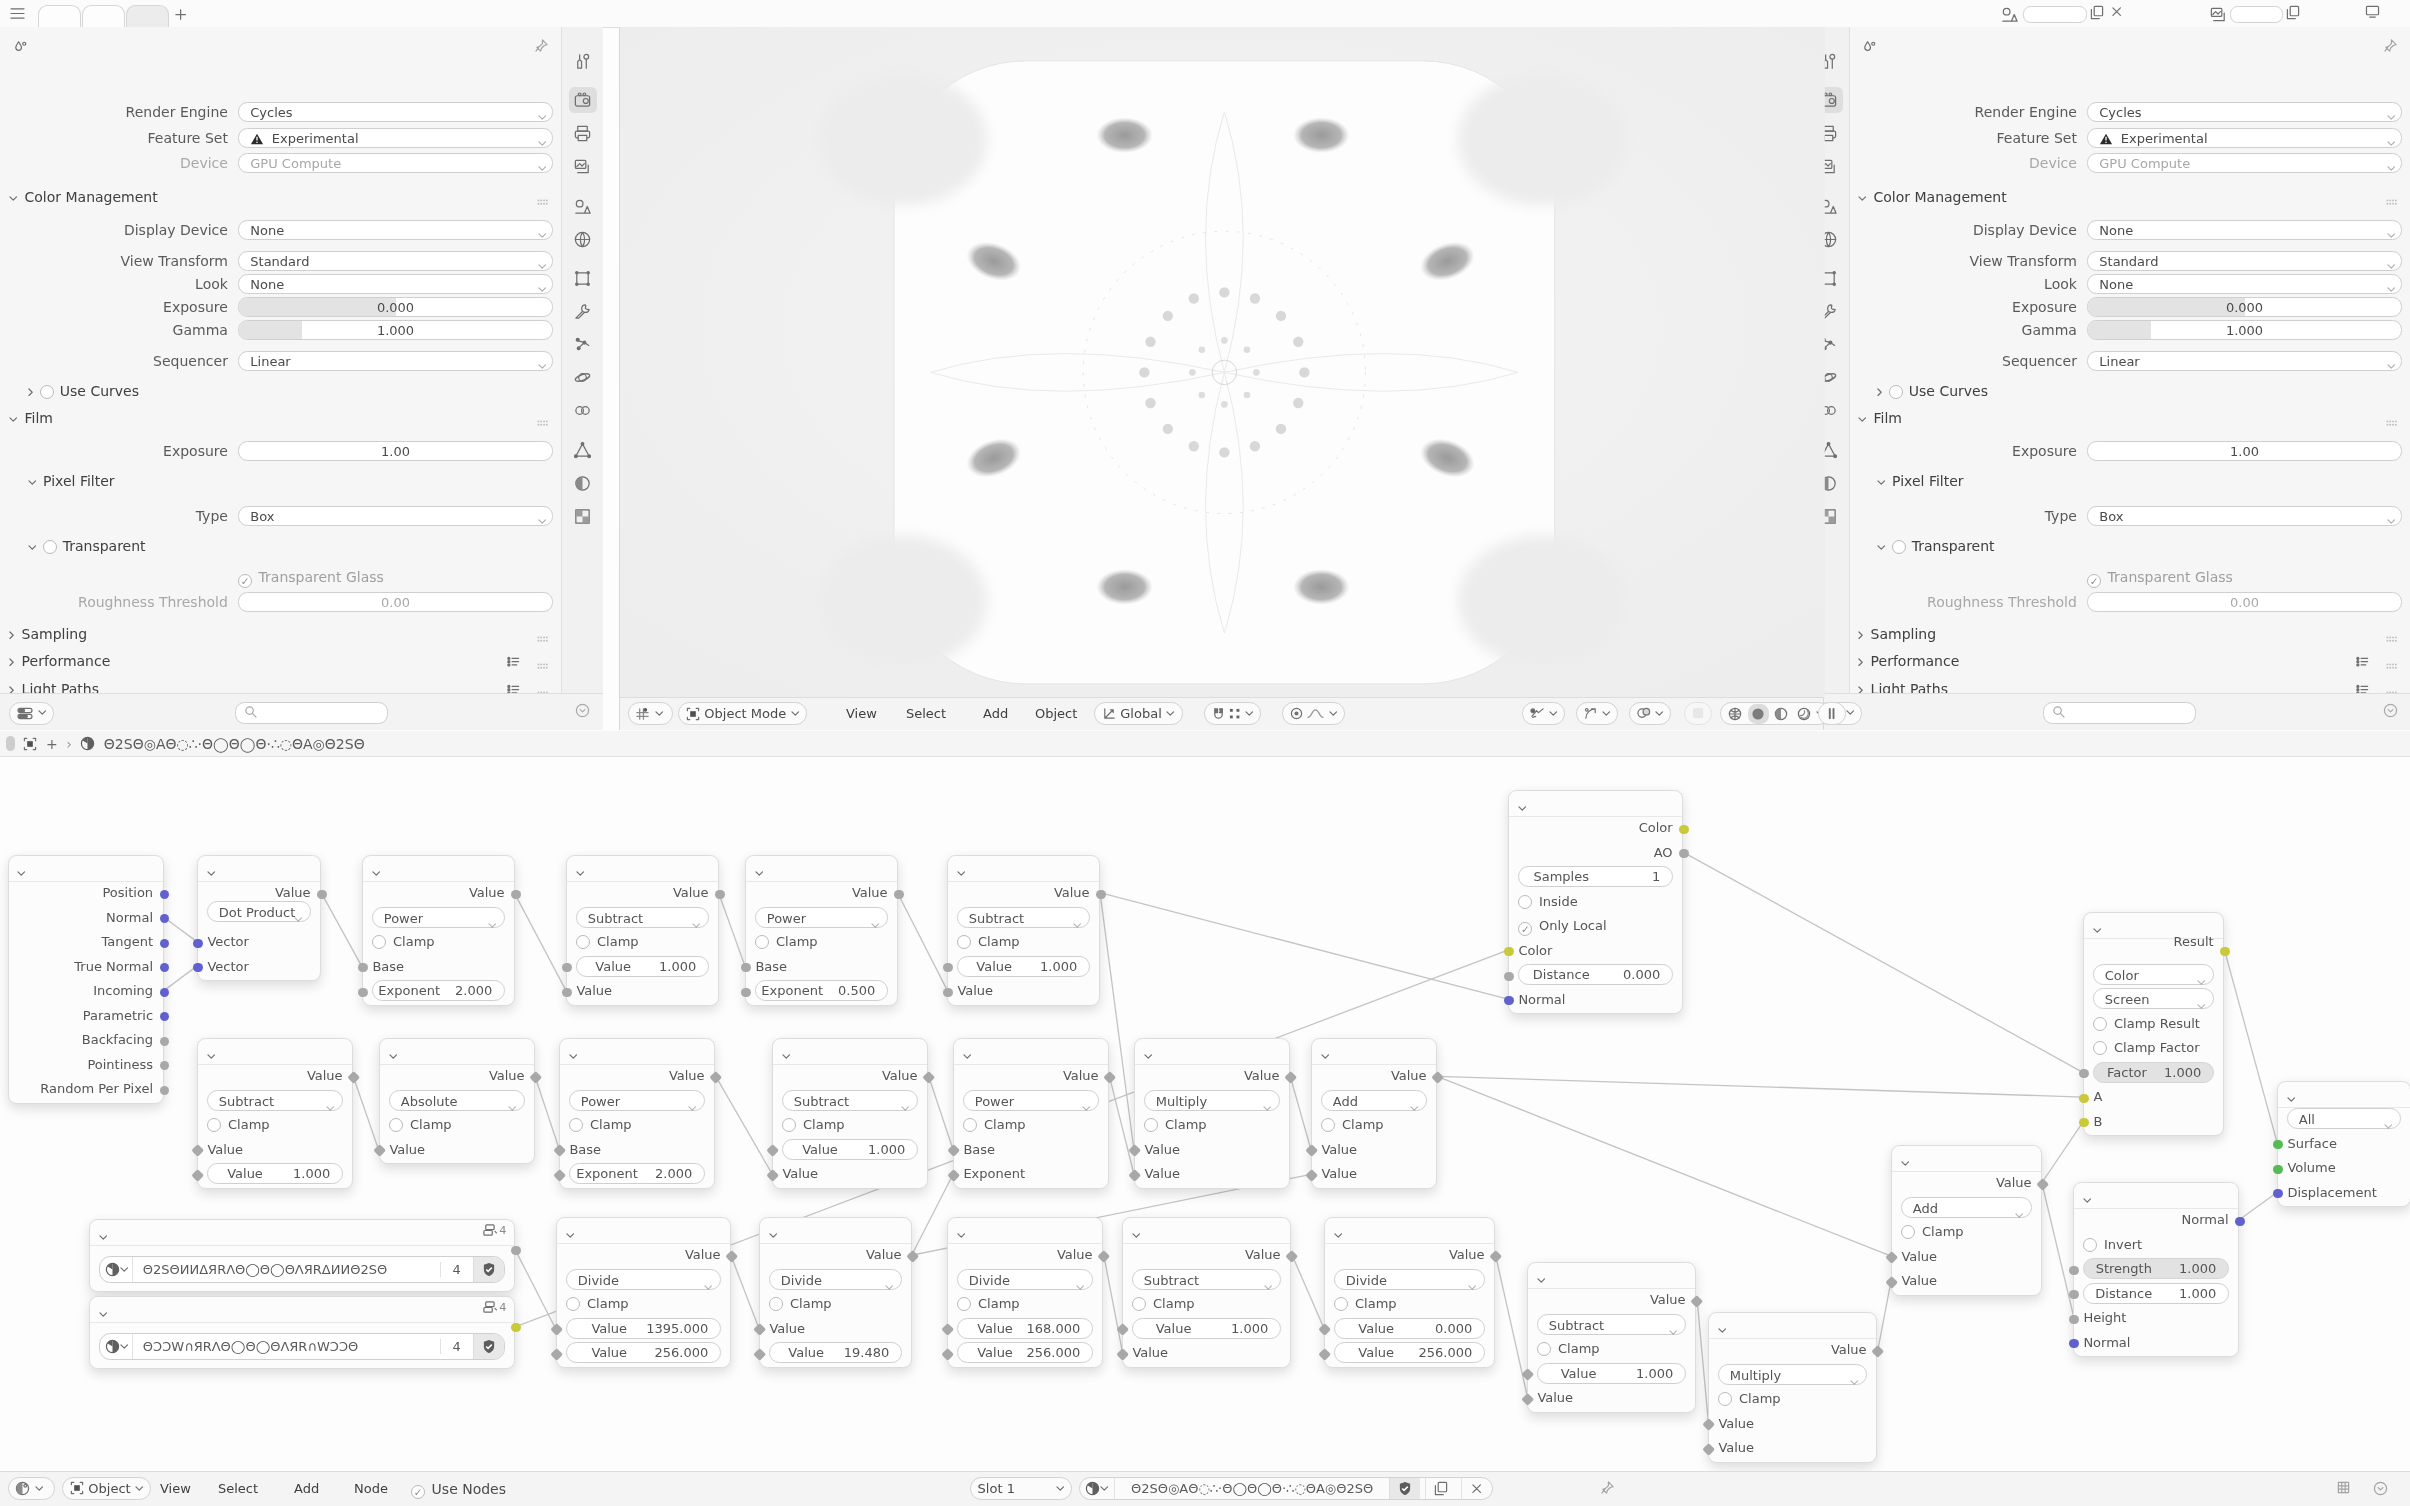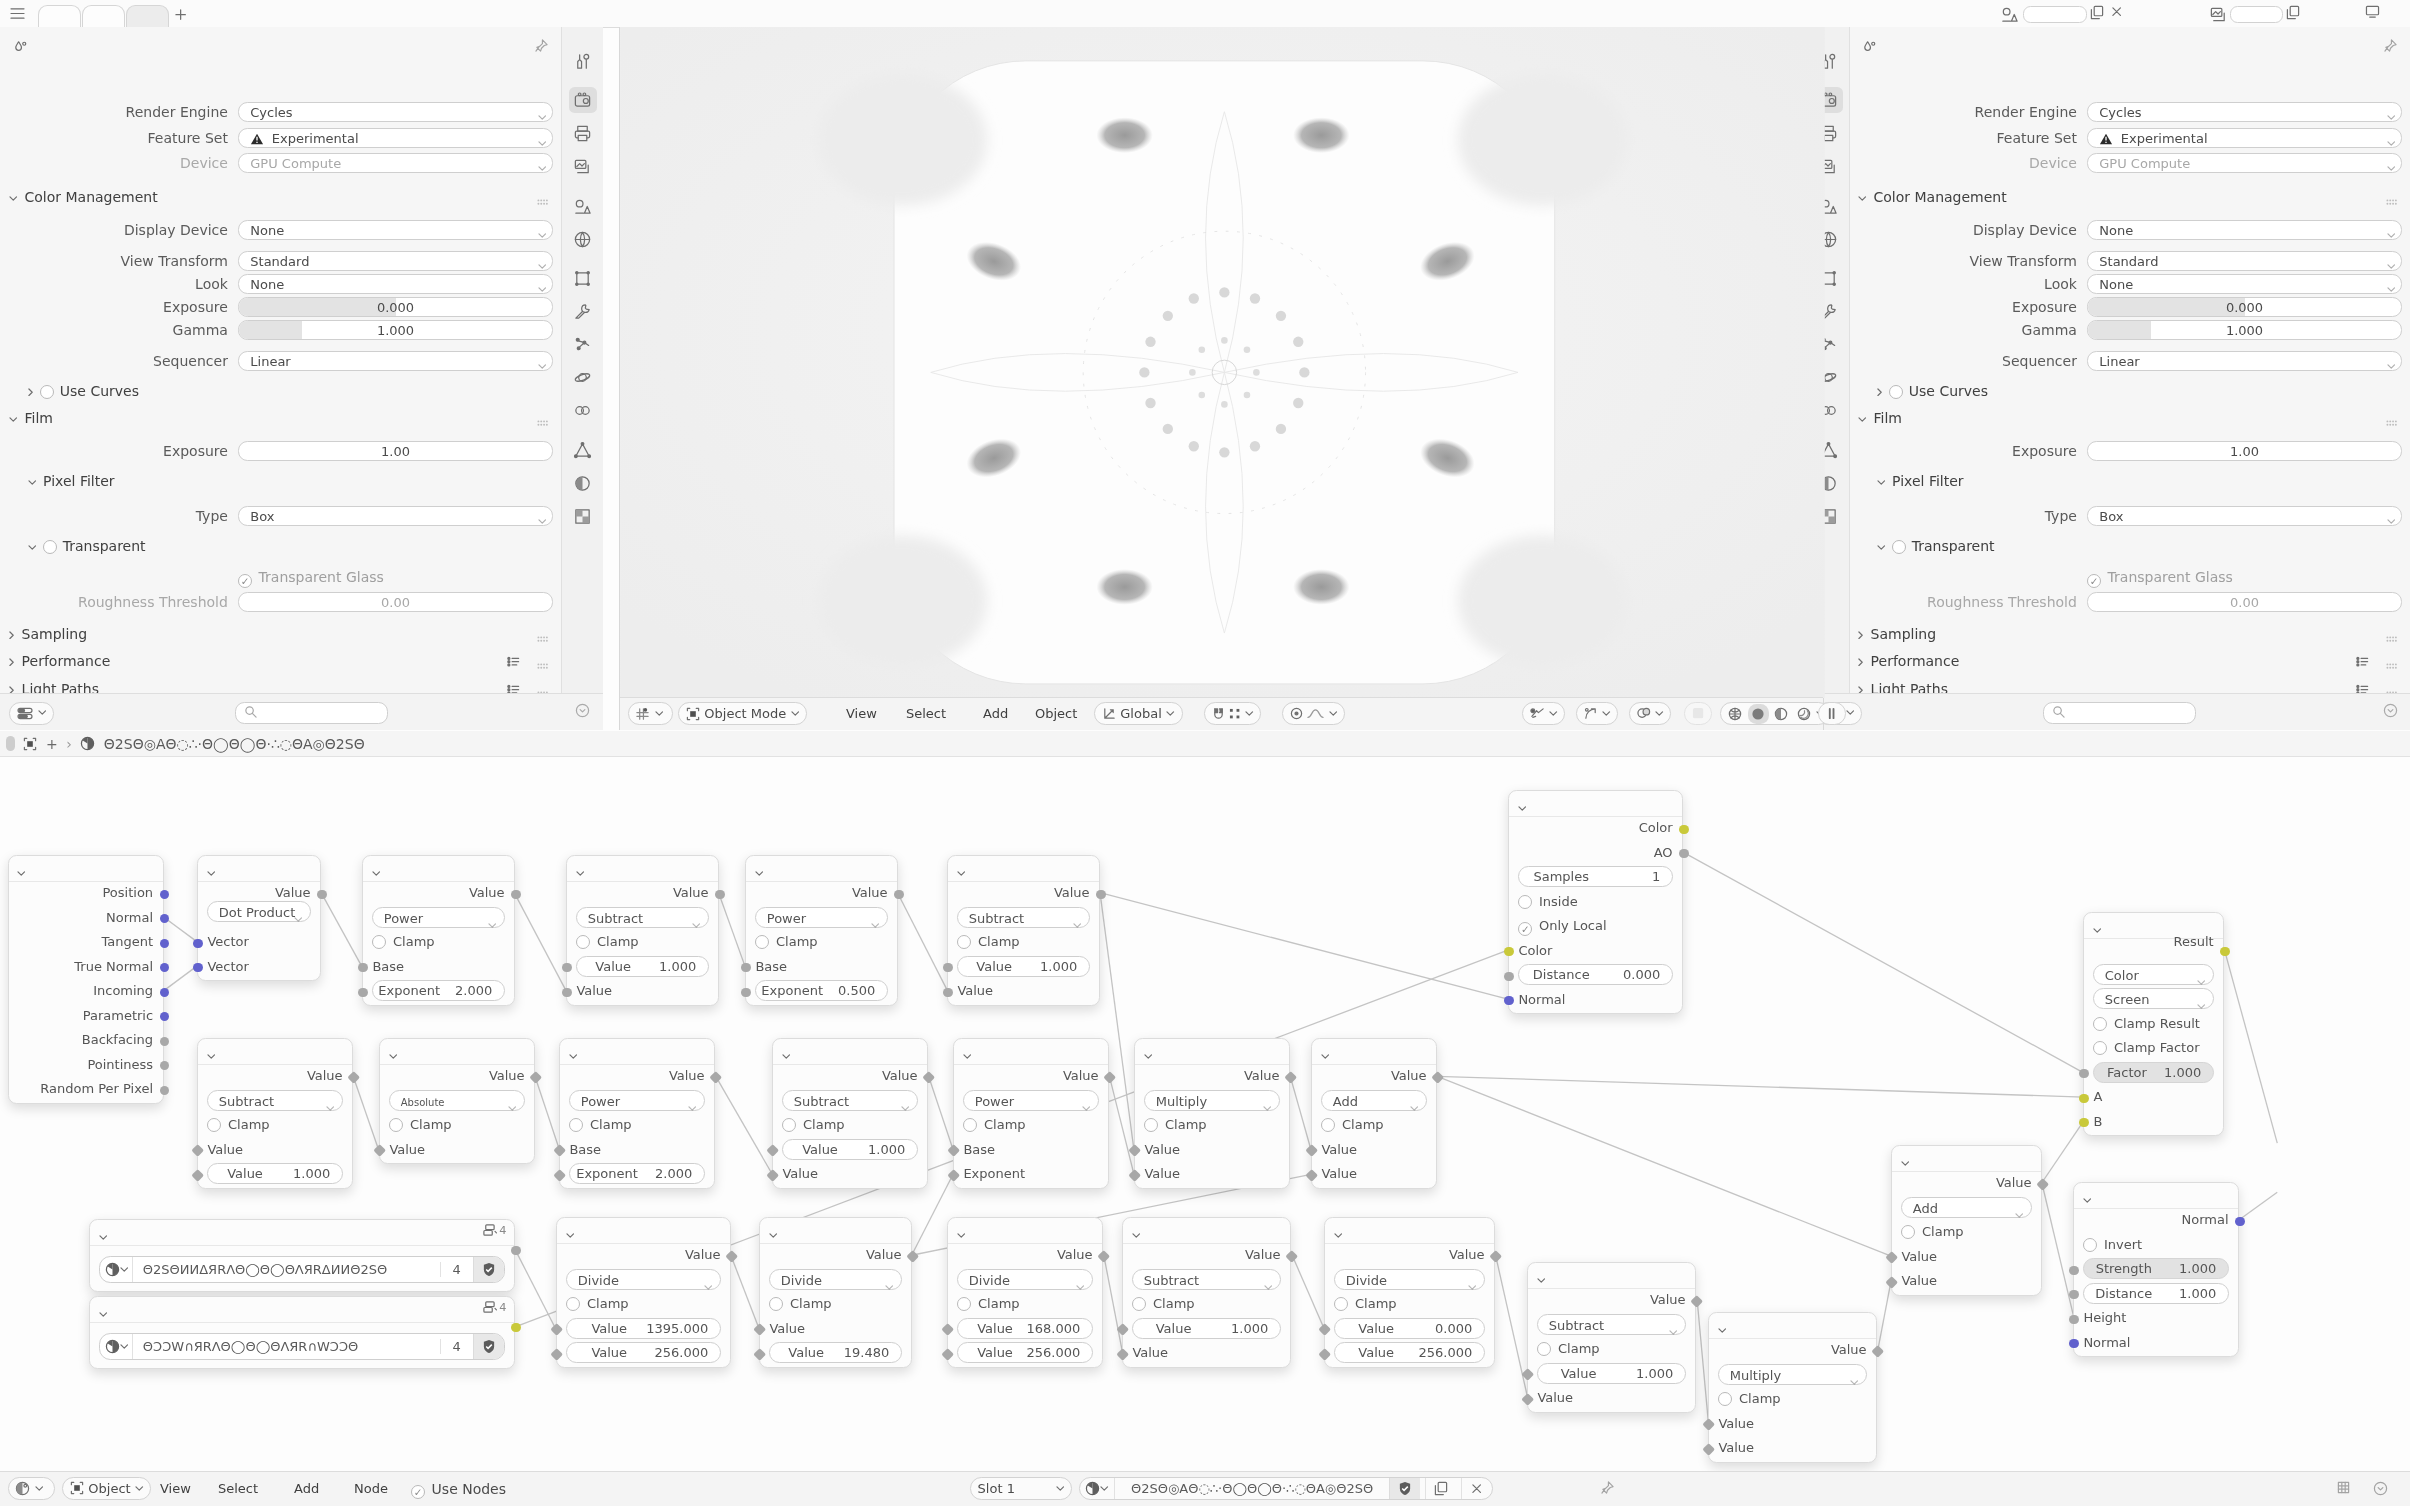--- a/index.html
+++ b/index.html
@@ -1318,21 +1318,21 @@
           <div class="sock d" style="left: 0px; top: 136px; background: rgb(168, 168, 168);"></div>
         </div>
         <div class="node" style="left: 379px; top: 282px; width: 156px; height: 126px;">
           <div class="nhead">
             <span style="position: absolute; left: 8.5px; top: 8.5px;"><svg width="8.5" height="5.6" viewBox="0 0 9 6" fill="none" stroke="#6f6f6f" stroke-width="1.3" stroke-linecap="round" stroke-linejoin="round">
                 <path d="M1 1l3.5 3.5L8 1"></path>
               </svg></span>
           </div>
           <div class="nrow nout" style="top: 26px;">Value</div>
           <div class="sock d" style="left: 156px; top: 38px; background: rgb(168, 168, 168);"></div>
-          <div class="ndd" style="top: 51px;"><span style="font-size: 10px; color: rgb(85, 85, 85);">Absolute</span><span style="position: absolute; right: 7.5px; top: 6.6px; opacity: 0.5;"><svg width="8.5" height="5.6" viewBox="0 0 9 6" fill="none" stroke="#6f6f6f" stroke-width="1.3" stroke-linecap="round" stroke-linejoin="round">
+          <div class="ndd" style="top: 51px;"><span style="font-size: 13px; color: rgb(85, 85, 85);">Absolute</span><span style="position: absolute; right: 7.5px; top: 6.6px; opacity: 0.5;"><svg width="8.5" height="5.6" viewBox="0 0 9 6" fill="none" stroke="#6f6f6f" stroke-width="1.3" stroke-linecap="round" stroke-linejoin="round">
                 <path d="M1 1l3.5 3.5L8 1"></path>
               </svg></span></div>
           <div class="nrow" style="top: 75px;"><span class="cb" style="margin-right: 6.6px;"></span><span>Clamp</span></div>
           <div class="nrow" style="top: 100px;">Value</div>
           <div class="sock d" style="left: 0px; top: 111px; background: rgb(168, 168, 168);"></div>
         </div>
         <div class="node" style="left: 559px; top: 282px; width: 156px; height: 151px;">
           <div class="nhead">
             <span style="position: absolute; left: 8.5px; top: 8.5px;"><svg width="8.5" height="5.6" viewBox="0 0 9 6" fill="none" stroke="#6f6f6f" stroke-width="1.3" stroke-linecap="round" stroke-linejoin="round">
                 <path d="M1 1l3.5 3.5L8 1"></path>
@@ -1743,20 +1743,36 @@
           <div class="nfield" style="top: 100px;">
             <span class="fl">Distance</span>
             <span class="fv">1.000</span>
           </div>
           <div class="sock" style="left: 0px; top: 111px; background: rgb(168, 168, 168);"></div>
           <div class="nrow" style="top: 124px;">Height</div>
           <div class="sock" style="left: 0px; top: 136px; background: rgb(168, 168, 168);"></div>
           <div class="nrow" style="top: 149px;">Normal</div>
           <div class="sock" style="left: 0px; top: 160px; background: rgb(97, 97, 205);"></div>
         </div>
+        <div class="node" style="left: 2277px; top: 325px; width: 134px; height: 126px;">
+          <div class="nhead">
+            <span style="position: absolute; left: 8.5px; top: 8.5px;"><svg width="8.5" height="5.6" viewBox="0 0 9 6" fill="none" stroke="#6f6f6f" stroke-width="1.3" stroke-linecap="round" stroke-linejoin="round">
+                <path d="M1 1l3.5 3.5L8 1"></path>
+              </svg></span>
+          </div>
+          <div class="ndd" style="top: 26px;"><span style="font-size: 13px; color: rgb(85, 85, 85);">All</span><span style="position: absolute; right: 7.5px; top: 6.6px; opacity: 0.5;"><svg width="8.5" height="5.6" viewBox="0 0 9 6" fill="none" stroke="#6f6f6f" stroke-width="1.3" stroke-linecap="round" stroke-linejoin="round">
+                <path d="M1 1l3.5 3.5L8 1"></path>
+              </svg></span></div>
+          <div class="nrow" style="top: 51px;">Surface</div>
+          <div class="sock" style="left: 0px; top: 62px; background: rgb(85, 187, 85);"></div>
+          <div class="nrow" style="top: 75px;">Volume</div>
+          <div class="sock" style="left: 0px; top: 87px; background: rgb(85, 187, 85);"></div>
+          <div class="nrow" style="top: 100px;">Displacement</div>
+          <div class="sock" style="left: 0px; top: 111px; background: rgb(97, 97, 205);"></div>
+        </div>
       </div>
       <div id="nefoot">
         <div class="vpill" style="left: 7.5px; width: 47px; top: 4.7px;">
           <span class="iconbtn">
             <svg width="15" height="15" viewBox="0 0 16 16" fill="none" stroke="#6f6f6f" stroke-width="1.3" stroke-linecap="round" stroke-linejoin="round">
               <circle cx="8" cy="8" r="6.5"></circle>
               <path d="M8 1.5a6.5 6.5 0 0 0 0 13z" fill="#8b8b8b" stroke="none"></path>
               <circle cx="11" cy="5" r="1.5" fill="#fff" stroke="#6f6f6f"></circle>
             </svg>
           </span>

